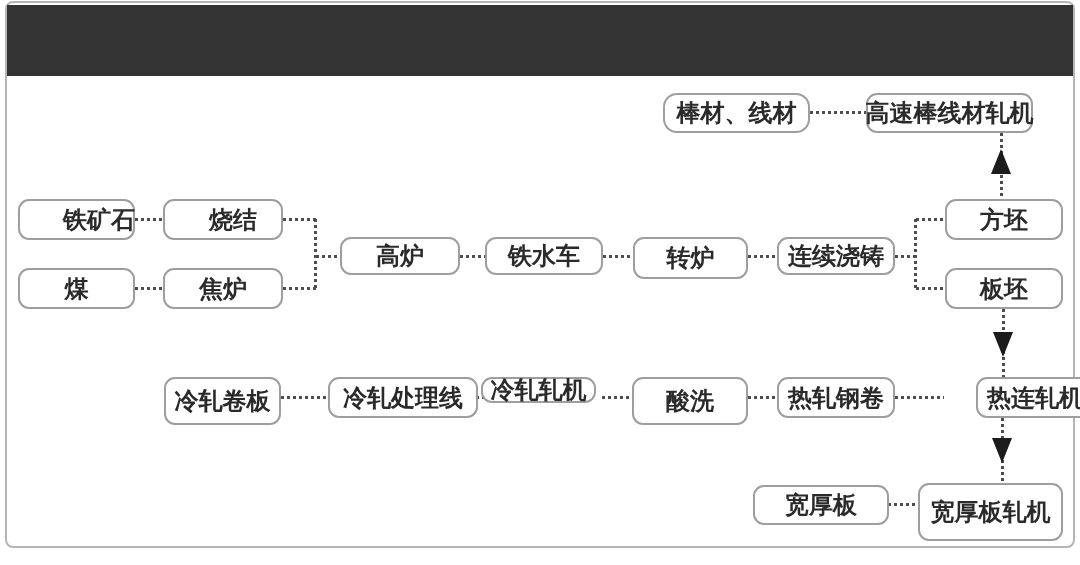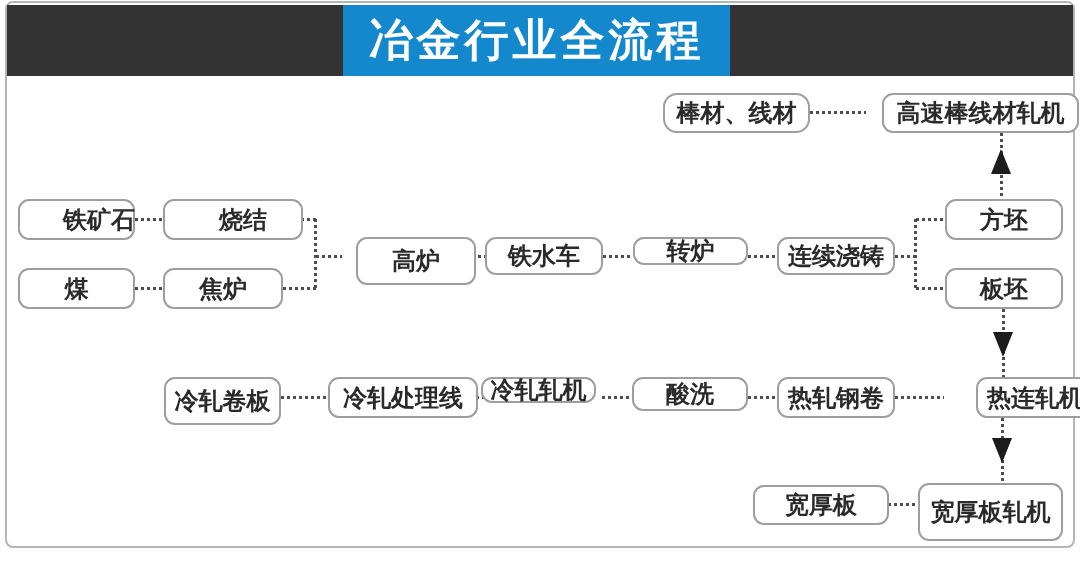--- a/index.html
+++ b/index.html
@@ -32,40 +32,37 @@
   .arrow{position:absolute;width:0;height:0;z-index:3;}
   .arrow.up{border-left:10px solid transparent;border-right:10px solid transparent;border-bottom:25px solid #1c1c1c;}
   .arrow.down{border-left:10px solid transparent;border-right:10px solid transparent;border-top:25px solid #1c1c1c;}
 </style>
 </head>
 <body>
 
 <div id="page">
   <div class="frame"></div>
   <div class="header-bar"></div>
-  <div class="title-chip">
-    <span class="title">冶金行业全流程</span>
-  </div>
   <div id="canvas">
       <div class="node" style="left: 663px; top: 93px; width: 147px; height: 40px; border-radius: 14px;">棒材、线材</div>
-      <div class="node" style="left: 866px; top: 93px; width: 197px; height: 40px; margin-left: 16px;">高速棒线材轧机</div>
+      <div class="node" style="left: 866px; top: 93px; width: 167px; height: 40px;">高速棒线材轧机</div>
       <div class="node" style="left: 18px; top: 199px; width: 117px; height: 41px; padding-left: 45px;">铁矿石</div>
-      <div class="node" style="left: 163px; top: 199px; width: 140px; height: 41px; padding-left: 20px;">烧结</div>
+      <div class="node" style="left: 163px; top: 199px; width: 120px; height: 41px; padding-left: 20px;">烧结</div>
       <div class="node" style="left: 18px; top: 268px; width: 117px; height: 41px;">煤</div>
       <div class="node" style="left: 163px; top: 268px; width: 120px; height: 41px;">焦炉</div>
-      <div class="node" style="left: 340px; top: 237px; width: 120px; height: 48px; margin-left: 16px;">高炉</div>
+      <div class="node" style="left: 340px; top: 237px; width: 120px; height: 38px;">高炉</div>
       <div class="node" style="left: 485px; top: 237px; width: 118px; height: 38px;">铁水车</div>
-      <div class="node" style="left: 633px; top: 237px; width: 115px; height: 28px;">转炉</div>
+      <div class="node" style="left: 633px; top: 237px; width: 115px; height: 42px;">转炉</div>
       <div class="node" style="left: 777px; top: 237px; width: 118px; height: 38px;">连续浇铸</div>
       <div class="node" style="left: 945px; top: 199px; width: 118px; height: 41px;">方坯</div>
       <div class="node" style="left: 945px; top: 268px; width: 118px; height: 41px;">板坯</div>
       <div class="node" style="left: 164px; top: 377px; width: 117px; height: 48px;">冷轧卷板</div>
       <div class="node" style="left: 328px; top: 377px; width: 150px; height: 41px;">冷轧处理线</div>
       <div class="node" style="left: 481px; top: 377px; width: 115px; height: 26px;">冷轧轧机</div>
-      <div class="node" style="left: 632px; top: 377px; width: 116px; height: 34px;">酸洗</div>
+      <div class="node" style="left: 632px; top: 377px; width: 116px; height: 48px;">酸洗</div>
       <div class="node" style="left: 777px; top: 377px; width: 118px; height: 41px;">热轧钢卷</div>
       <div class="node" style="left: 976px; top: 377px; width: 118px; height: 41px;">热连轧机</div>
       <div class="node" style="left: 753px; top: 485px; width: 136px; height: 40px;">宽厚板</div>
       <div class="node" style="left: 918px; top: 483px; width: 145px; height: 58px;">宽厚板轧机</div>
       <div class="seg h" style="left: 135px; top: 218px; width: 28px;"></div>
       <div class="seg h" style="left: 135px; top: 287px; width: 28px;"></div>
       <div class="seg h" style="left: 283px; top: 218px; width: 33px;"></div>
       <div class="seg h" style="left: 283px; top: 287px; width: 33px;"></div>
       <div class="seg v" style="left: 314px; top: 219px; height: 70px;"></div>
       <div class="seg h" style="left: 316px; top: 255px; width: 26px;"></div>

